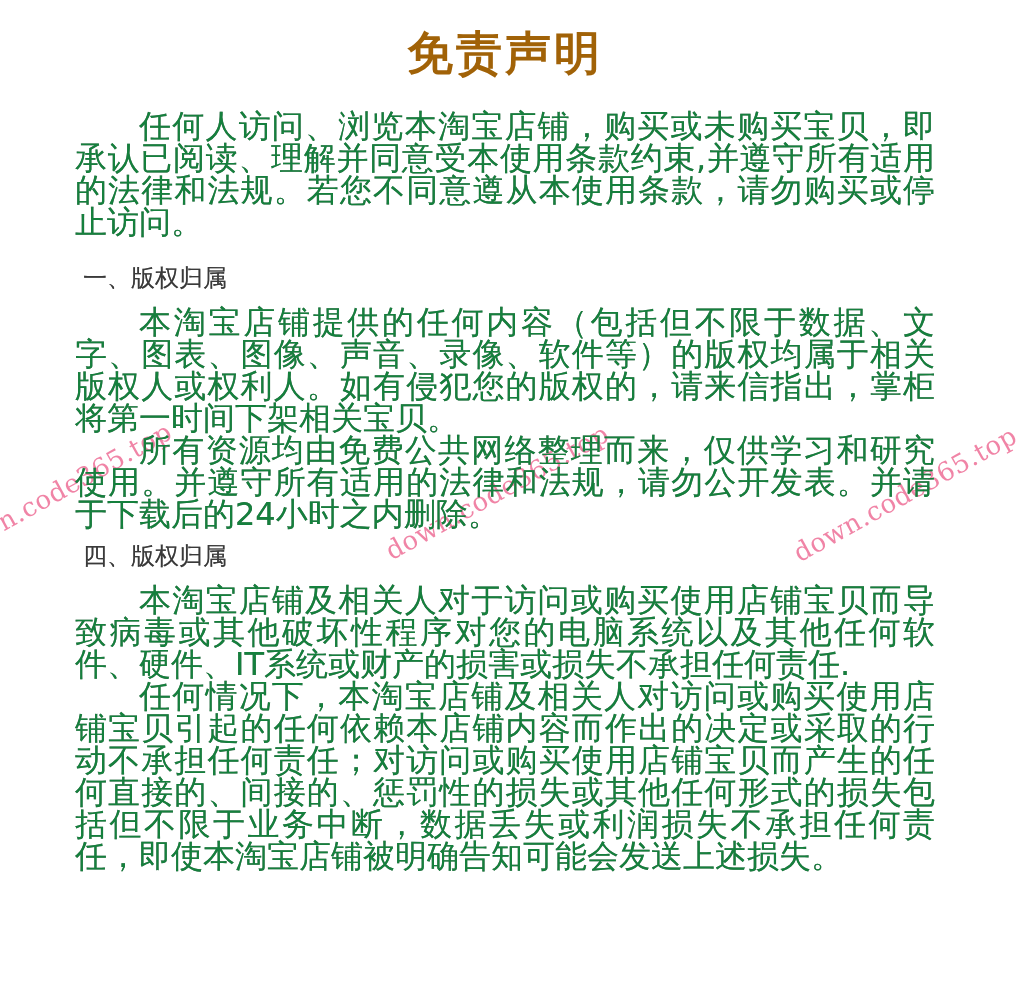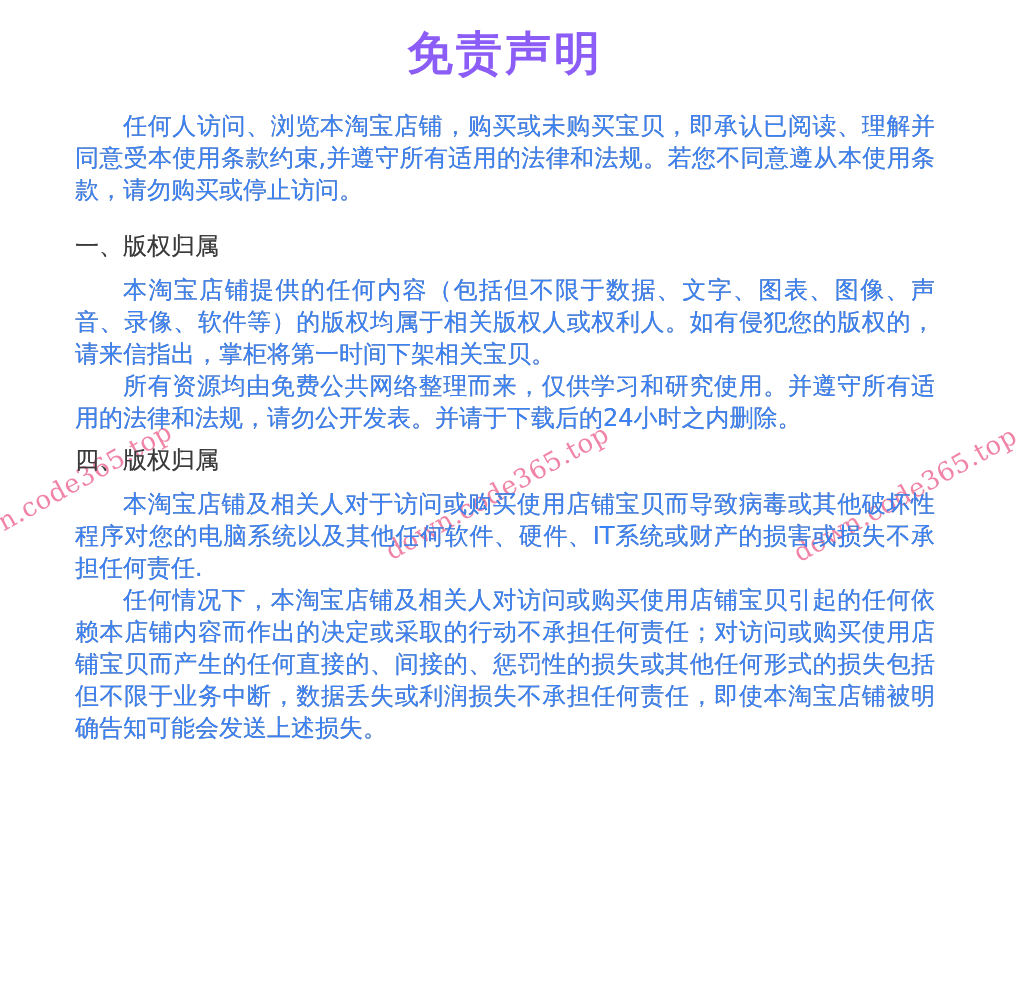--- a/index.html
+++ b/index.html
@@ -15,40 +15,40 @@
   .doc {
     position: relative;
     width: 860px;
     padding: 24px 89px 0 75px;
     z-index: 2;
   }
   .doc-title {
     font-size: 46px;
     font-weight: 700;
     letter-spacing: 3px;
-    color: #8b5cf6;
+    color: #a16207;
     text-align: center;
     margin: 0 0 28px 0;
     line-height: 58px;
   }
   .para {
-    font-size: 24px;
+    font-size: 32px;
     line-height: 32px;
     text-align: justify;
     text-indent: 2em;
     margin: 0;
-    color: #3b82f6;
+    color: #15803d;
     text-shadow: 0 0 0.6px #7a7a7a;
   }
   .sec-heading {
     font-size: 24px;
     line-height: 32px;
     font-weight: 400;
     color: #3a3a3a;
-    margin: 0;
+    margin: 8px;
     text-shadow: 0 0 0.6px #7a7a7a;
   }
   .mt-h1 { margin-top: 24px; margin-bottom: 12px; }
   .mt-h2 { margin-top: 18px; margin-bottom: 12px; }
   .mt-h3 { margin-top: 16px; margin-bottom: 12px; }
   .mt-h4 { margin-top: 10px; margin-bottom: 12px; }
   .mt-p  { margin-top: 12px; }
   .watermark {
     position: absolute;
     white-space: nowrap;

